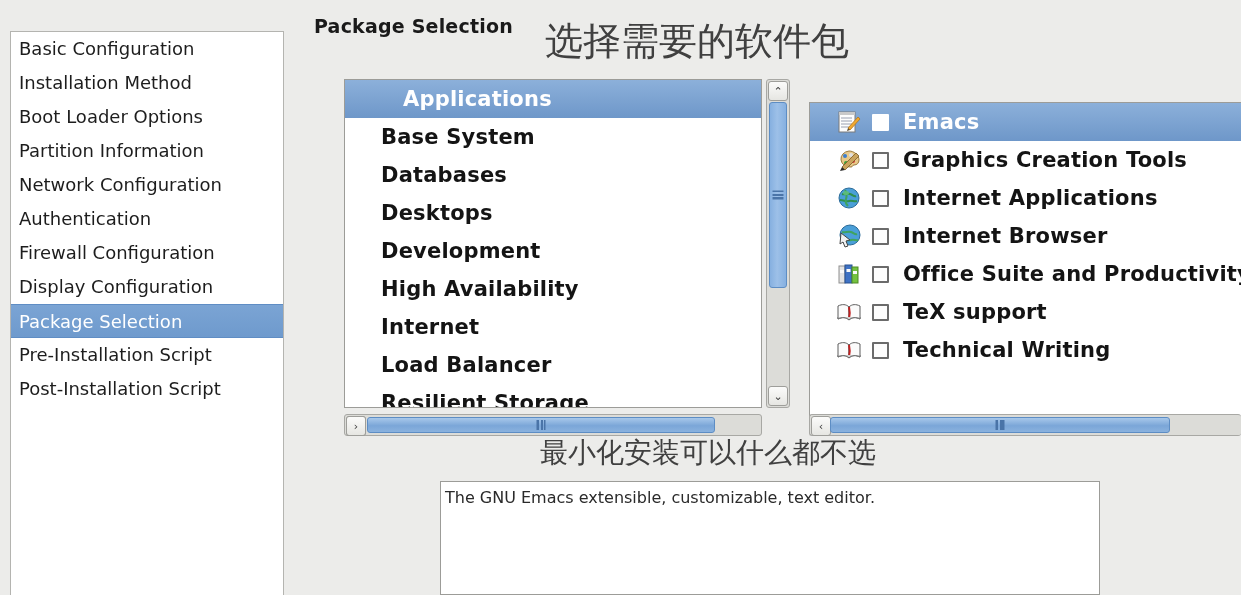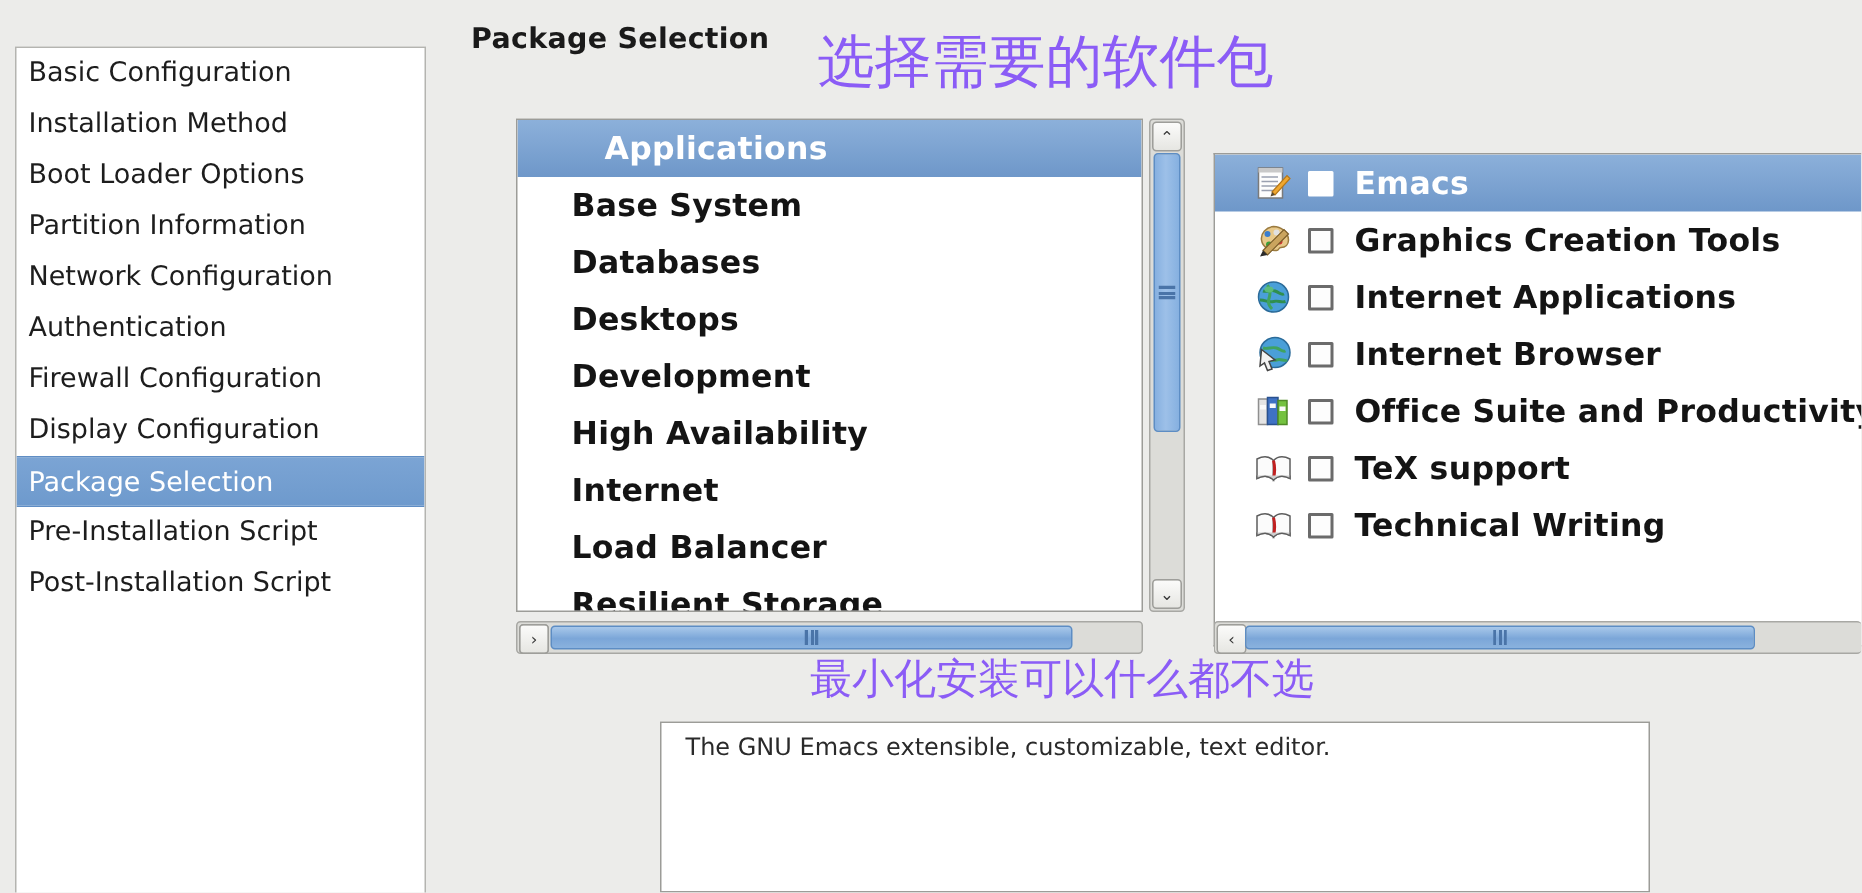--- a/index.html
+++ b/index.html
@@ -37,21 +37,21 @@
   #page-title{
     position:absolute;left:314px;top:15px;
     font-size:19px;font-weight:bold;color:#1a1a1a;
     letter-spacing:.2px;
     white-space:nowrap;
   }
 
   
   .annot{
     position:absolute;
-    color:#8b5cf6;
+    color:#404040;
     font-weight:normal;
     white-space:nowrap;
     font-family:"DejaVu Sans","Liberation Sans",sans-serif;
     text-align:right;
   }
   #annot-top{left:545px;top:16px;font-size:38px;}
   #annot-bottom{left:540px;top:422px;font-size:28px;margin-top:12px;}
 
   
   .listbox{
@@ -165,21 +165,21 @@
   }
   #cat-hthumb{left:22px;width:348px;}
   #grp-hthumb{left:20px;width:340px;}
 
   
   #desc-box{
     position:absolute;left:440px;top:481px;width:660px;height:114px;
     background:#ffffff;
     border:1px solid #9c9c98;
     box-sizing:border-box;
-    padding:6px 16px;
+    padding:6px 4px;
     overflow:hidden;
   }
   #desc-text{
     font-size:16px;color:#2a2a2a;
     line-height:20px;
     white-space:nowrap;
   }
 </style>
 </head>
 <body>

